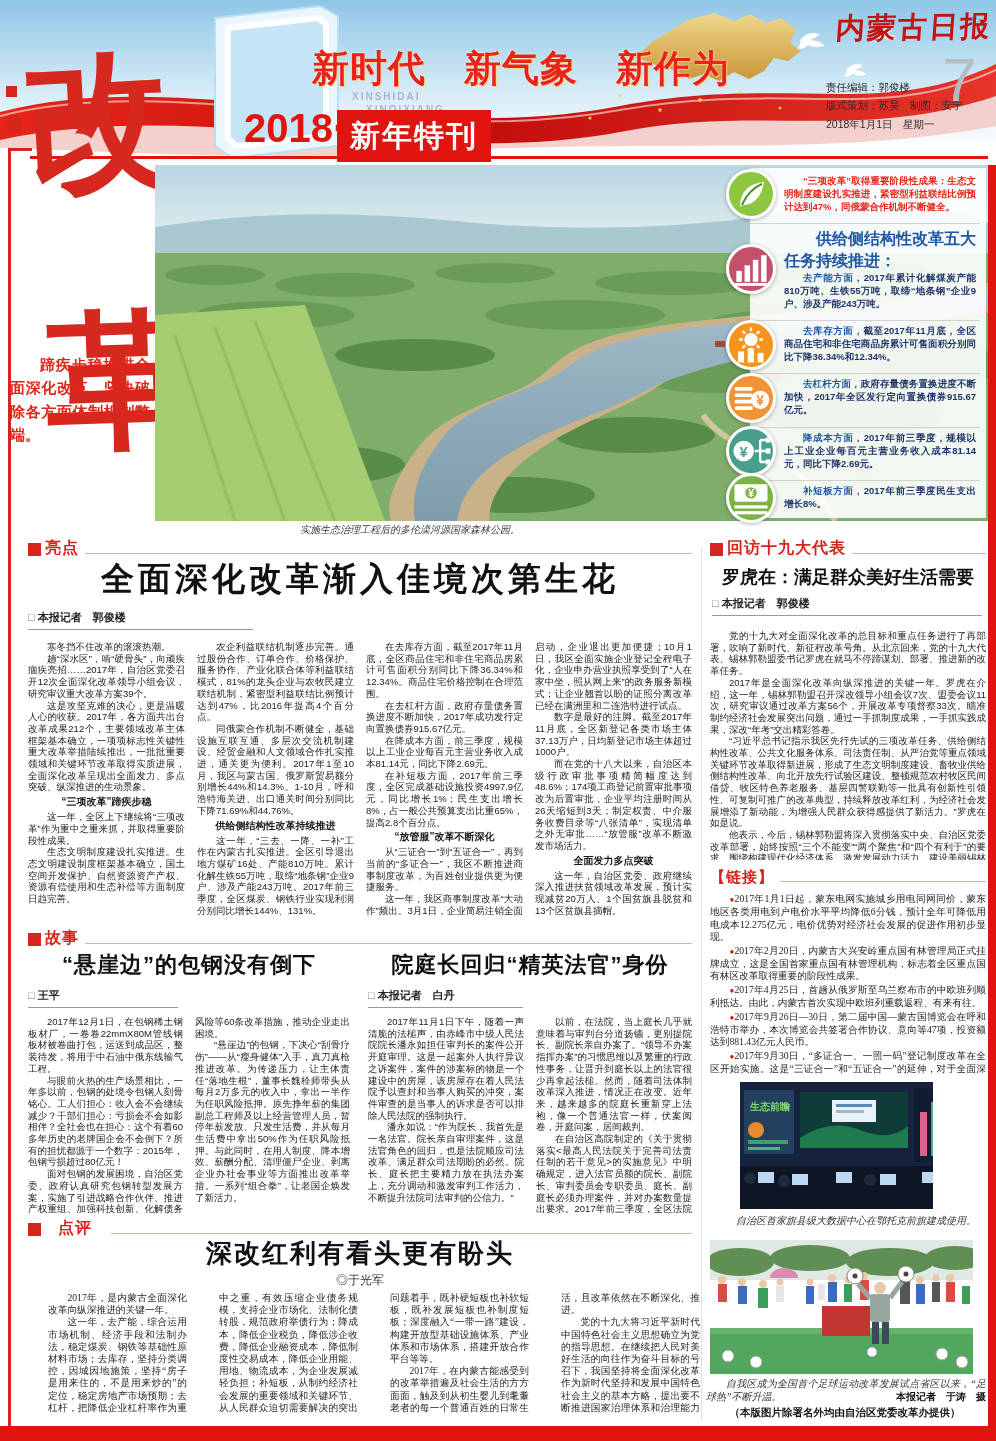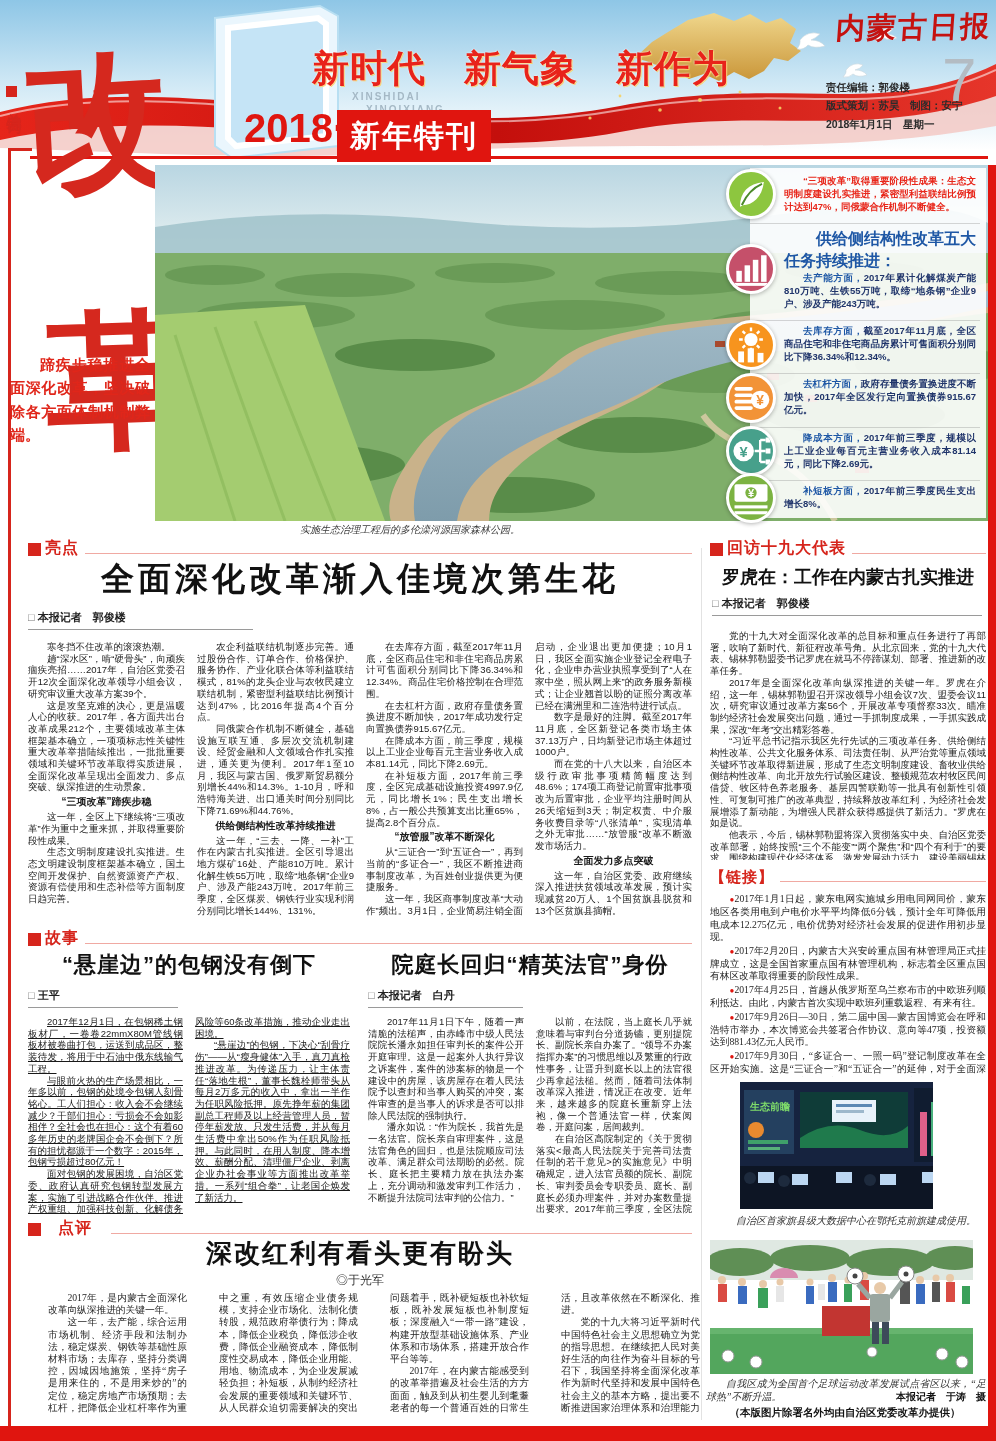--- a/index.html
+++ b/index.html
@@ -14,21 +14,21 @@
           white-space:nowrap;letter-spacing:1px;text-shadow:0 0 2px #fff,1px 1px 0 rgba(255,200,60,.8);}
   .pinyin{position:absolute;left:352px;top:90px;font-size:10px;font-weight:bold;color:#9fb3c0;
           letter-spacing:2px;line-height:1.3;opacity:.9;}
   .pinyin div:nth-child(2){margin-left:14px;} .pinyin div:nth-child(3){margin-left:34px;}
   .year2018{position:absolute;left:244px;top:106px;font-size:40px;font-weight:bold;color:#e0150f;}
   .special-box{position:absolute;left:337px;top:110px;width:154px;height:52px;background:#e0150f;
           color:#fff;font-size:30px;font-weight:bold;text-align:center;line-height:52px;letter-spacing:2px;}
   .banner-line{position:absolute;left:30px;top:156px;width:958px;height:3px;background:#e0150f;}
   .masthead{position:absolute;left:836px;top:8px;font-family:"Liberation Serif",serif;font-weight:bold;
           font-size:29px;color:#c51210;letter-spacing:2px;transform:skewX(-5deg) rotate(-1deg);white-space:nowrap;}
-  .meta{position:absolute;left:826px;top:78px;font-size:10.5px;font-weight:bold;color:#2b2b2b;line-height:1.75;}
+  .meta{position:absolute;left:826px;top:78px;font-size:10.5px;font-weight:normal;color:#2b2b2b;line-height:1.75;}
   .pageno{position:absolute;left:942px;top:44px;font-size:62px;color:#b3bcc3;font-weight:normal;}
 
   
   .kw-square{position:absolute;left:6px;top:86px;width:11px;height:11px;background:#d6251c;}
   .kw-label{position:absolute;left:4px;top:101px;writing-mode:vertical-rl;text-orientation:upright;
           font-size:15px;font-weight:bold;color:#d6251c;letter-spacing:3px;}
   .kw-char{position:absolute;font-family:"Liberation Serif",serif;font-weight:bold;color:#d5281e;
           font-size:148px;line-height:1;}
   .kw-char.c1{left:24px;top:48px;transform:rotate(-3deg);}
   .kw-char.c2{left:46px;top:308px;transform:rotate(-2deg);}
@@ -357,21 +357,21 @@
       <p class="bp">而在党的十八大以来，自治区本级行政审批事项精简幅度达到48.6%；174项工商登记前置审批事项改为后置审批，企业平均注册时间从26天缩短到3天；制定权责、中介服务收费目录等“八张清单”，实现清单之外无审批……“放管服”改革不断激发市场活力。</p>
       <div class="sub">全面发力多点突破</div>
       <p class="bp">这一年，自治区党委、政府继续深入推进扶贫领域改革发展，预计实现减贫20万人、1个国贫旗县脱贫和13个区贫旗县摘帽。</p>
     </div>
 
   <div class="sec-head" style="left:710px;top:540px;width:276px;">
     <div class="sec-square"></div>
     <div class="sec-label">回访十九大代表</div>
     <div class="sec-rule"></div>
   </div>
-  <div class="headline" style="left:710px;top:565px;width:276px;font-size:18px;">罗虎在：工作在内蒙古扎实推进</div>
+  <div class="headline" style="left:710px;top:565px;width:276px;font-size:18px;">罗虎在：满足群众美好生活需要</div>
   <div class="byline" style="left:712px;top:596px;width:270px;">
     <span class="sq">□</span>
     <span>本报记者　郭俊楼</span>
   </div>
   <div class="body-text" id="huifang-body" style="left:710px;top:630px;width:276px;height:230px;">
       <p class="bp">党的十九大对全面深化改革的总目标和重点任务进行了再部署，吹响了新时代、新征程改革号角。从北京回来，党的十九大代表、锡林郭勒盟委书记罗虎在就马不停蹄谋划、部署、推进新的改革任务。</p>
       <p class="bp">2017年是全面深化改革向纵深推进的关键一年。罗虎在介绍，这一年，锡林郭勒盟召开深改领导小组会议7次、盟委会议11次，研究审议通过改革方案56个，开展改革专项督察33次。瞄准制约经济社会发展突出问题，通过一手抓制度成果，一手抓实践成果，深改“年考”交出精彩答卷。</p>
       <p class="bp">“习近平总书记指示我区先行先试的三项改革任务、供给侧结构性改革、公共文化服务体系、司法责任制、从严治党等重点领域关键环节改革取得新进展，形成了生态文明制度建设、畜牧业供给侧结构性改革、向北开放先行试验区建设、整顿规范农村牧区民间借贷、牧区特色养老服务、基层四警联勤等一批具有创新性引领性、可复制可推广的改革典型，持续释放改革红利，为经济社会发展增添了新动能，为增强人民群众获得感提供了新活力。”罗虎在如是说。</p>
       <p class="bp">他表示，今后，锡林郭勒盟将深入贯彻落实中央、自治区党委改革部署，始终按照“三个不能变”“两个聚焦”和“四个有利于”的要求，围绕构建现代化经济体系、激发发展动力活力、建设美丽锡林郭勒、建设民族文化强盟、满足群众美好生活需要、构建风清气正政治生态的目标任务，接力探索，接续奋斗，坚定不移将改革推向前进。</p>
     </div>
@@ -506,21 +506,21 @@
   <div class="sec-head" style="left:28px;top:930px;width:664px;">
     <div class="sec-square"></div>
     <div class="sec-label">故事</div>
     <div class="sec-rule"></div>
   </div>
   <div class="headline" style="left:28px;top:950px;width:322px;font-size:22px;letter-spacing:1px;">“悬崖边”的包钢没有倒下</div>
   <div class="byline" style="left:28px;top:988px;width:150px;">
     <span class="sq">□</span>
     <span>王平</span>
   </div>
-  <div class="body-text cols2" id="gushi-left-body" style="left:28px;top:1016px;width:322px;height:200px;text-decoration:underline;">
+  <div class="body-text cols2" id="gushi-left-body" style="left:28px;top:1016px;width:322px;height:200px;">
       <p class="bp">2017年12月1日，在包钢稀土钢板材厂，一卷卷22mmX80M管线钢板材被卷曲打包，运送到成品区，整装待发，将用于中石油中俄东线输气工程。</p>
       <p class="bp">与眼前火热的生产场景相比，一年多以前，包钢的处境令包钢人刻骨铭心。工人们担心：收入会不会继续减少？干部们担心：亏损会不会如影相伴？全社会也在担心：这个有着60多年历史的老牌国企会不会倒下？所有的担忧都源于一个数字：2015年，包钢亏损超过80亿元！</p>
       <p class="bp">面对包钢的发展困境，自治区党委、政府认真研究包钢转型发展方案，实施了引进战略合作伙伴、推进产权重组、加强科技创新、化解债务风险等60条改革措施，推动企业走出困境。</p>
       <p class="bp">“悬崖边”的包钢，下决心“刮骨疗伤”——从“瘦身健体”入手，真刀真枪推进改革。为传递压力，让主体责任“落地生根”，董事长魏栓师带头从每月2万多元的收入中，拿出一半作为任职风险抵押。原先挣年薪的集团副总工程师及以上经营管理人员，暂停年薪发放、只发生活费，并从每月生活费中拿出50%作为任职风险抵押。与此同时，在用人制度、降本增效、薪酬分配、清理僵尸企业、剥离企业办社会事业等方面推出改革举措。一系列“组合拳”，让老国企焕发了新活力。</p>
     </div>
 
   <div class="headline" style="left:368px;top:950px;width:324px;font-size:22px;letter-spacing:1px;">院庭长回归“精英法官”身份</div>
   <div class="byline" style="left:368px;top:988px;width:155px;">
     <span class="sq">□</span>
     <span>本报记者　白丹</span>

